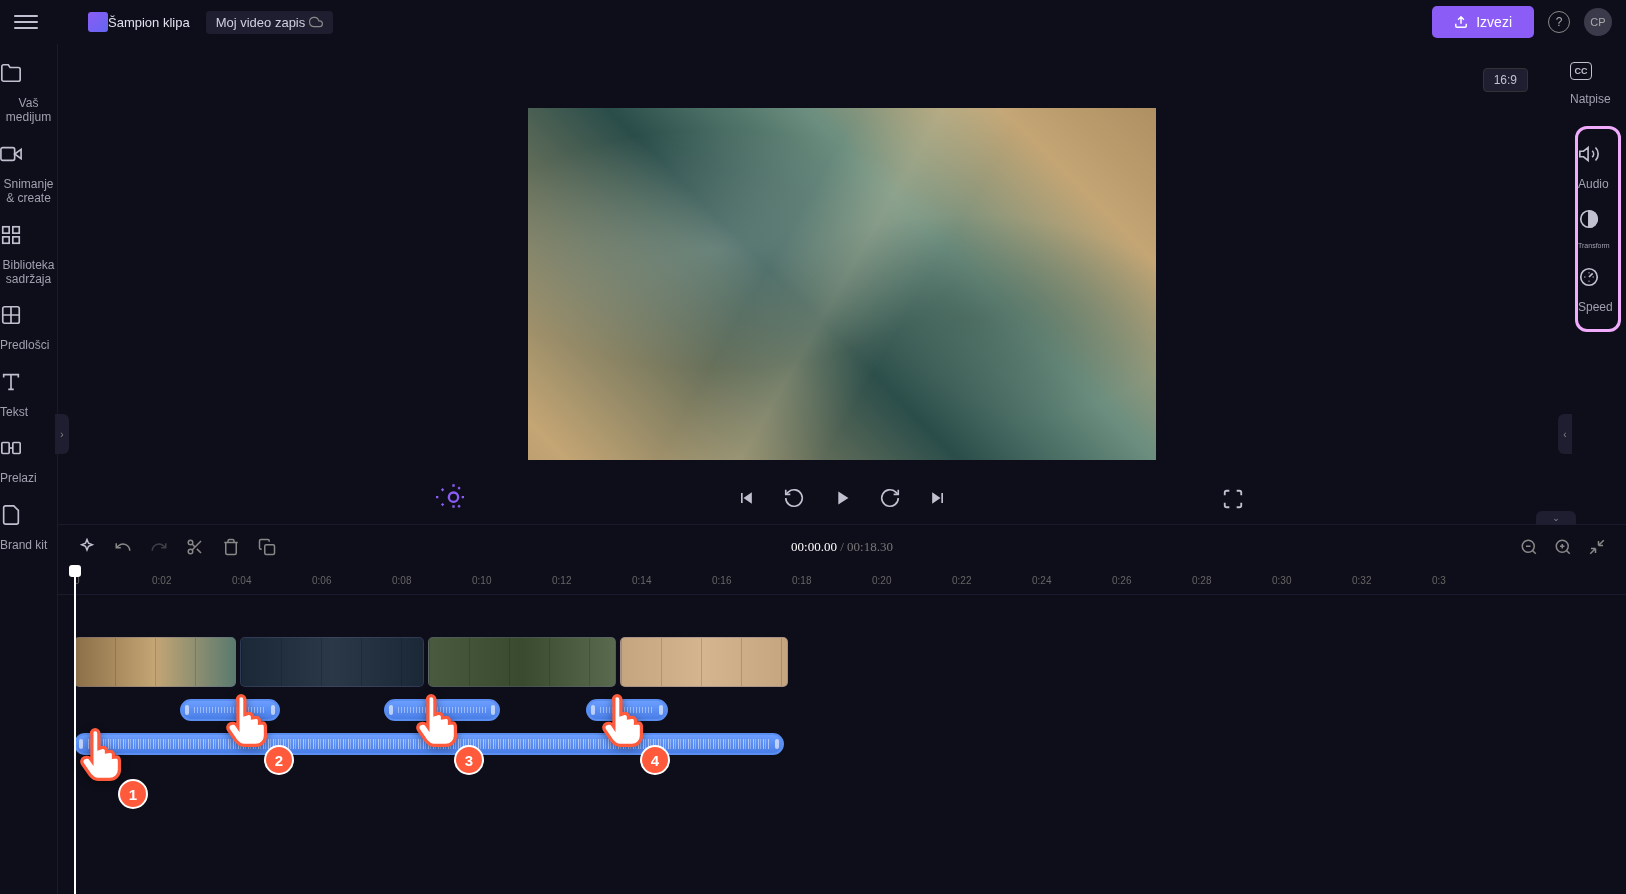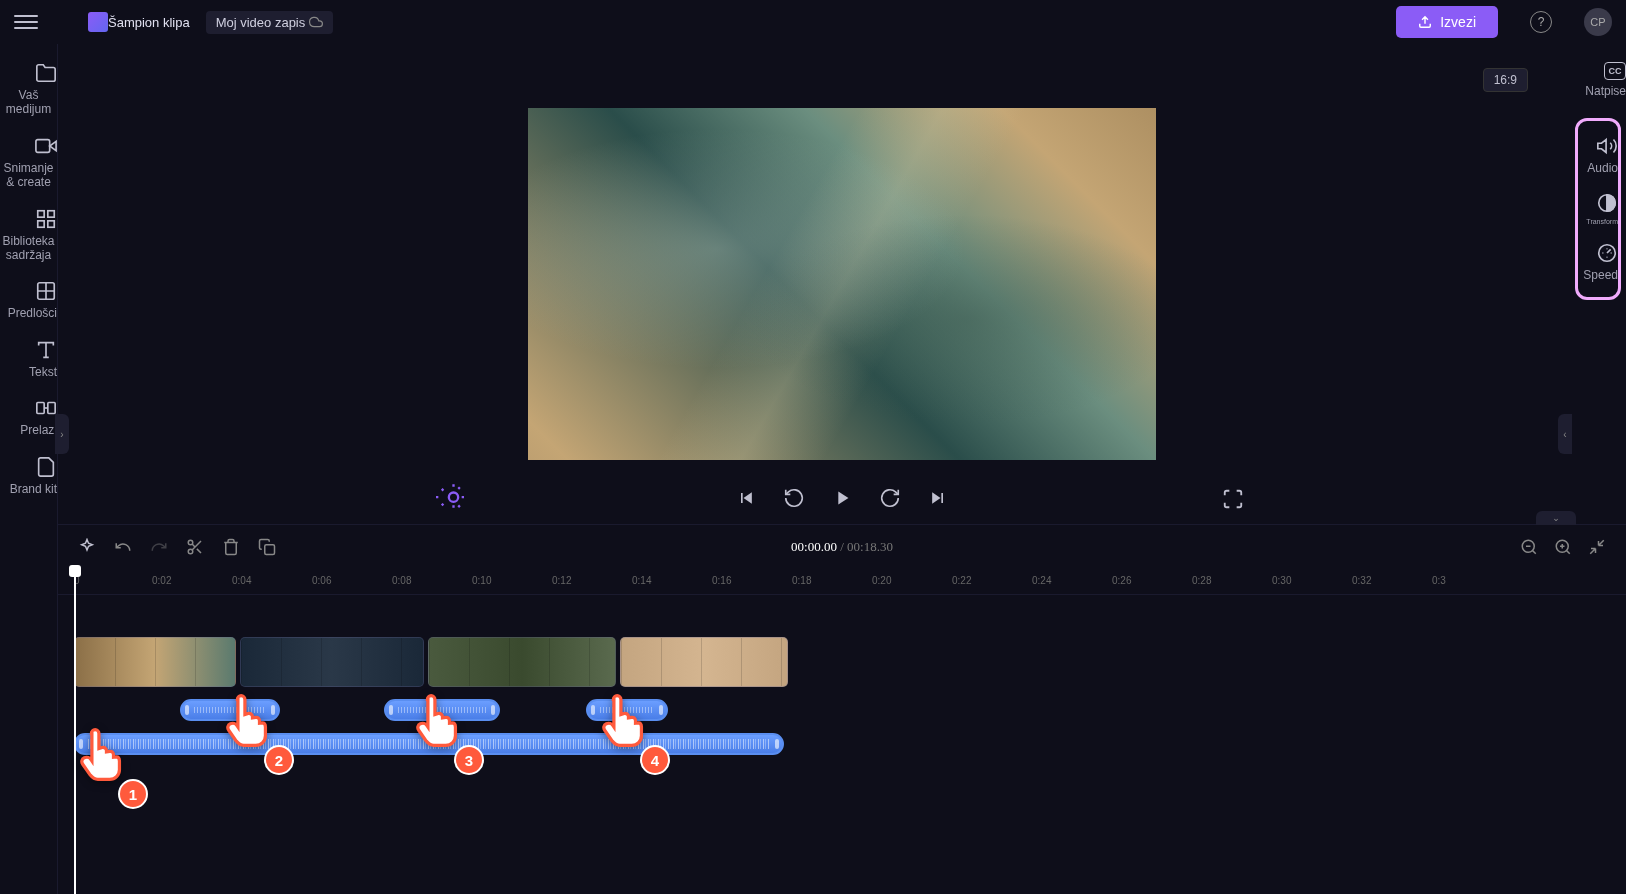--- a/index.html
+++ b/index.html
@@ -20,32 +20,32 @@
   align-items: center;
   padding: 0 14px;
   background: #0e0e1a;
 }
 .hamburger { width: 24px; height: 24px; display:flex; flex-direction:column; justify-content:center; gap:4px; cursor:pointer; }
 .hamburger span { display:block; height:2px; background:#c0c0d0; border-radius:1px; }
 .app-logo { width:20px; height:20px; background:linear-gradient(135deg,#8b5cf6,#6366f1); border-radius:3px; margin-left:50px; }
 .app-name { font-size:13px; color:#e0e0f0; }
 .project-name { margin-left:16px; background:#1e1e30; padding:4px 10px; border-radius:4px; font-size:13px; color:#d0d0e0; display:flex; align-items:center; gap:4px;}
 .cloud-icon { width:14px; height:14px; }
-.topbar-right { margin-left:auto; display:flex; align-items:center; gap:32px; }
+.topbar-right { margin-left:auto; display:flex; align-items:center; gap:14px; }
 .export-btn { background:#8b5cf6; color:#fff; border:none; padding:8px 22px; border-radius:5px; font-size:14px; display:flex; align-items:center; gap:8px; cursor:pointer; font-weight:500;}
 .help-icon { width:22px; height:22px; border:1.5px solid #888; border-radius:50%; display:flex; align-items:center; justify-content:center; font-size:12px; color:#aaa; cursor:pointer;}
 .user-avatar { width:28px; height:28px; border-radius:50%; background:#3a3a4a; display:flex; align-items:center; justify-content:center; font-size:11px; color:#aaa;}
 
 
 .left-sidebar {
   position:absolute; left:0; top:44px; bottom:0; width:58px;
   background:#0e0e1a; border-right:1px solid #1a1a2e;
   display:flex; flex-direction:column; align-items:center; padding-top:12px; gap:6px;
 }
-.nav-item { display:flex; flex-direction:column; align-items:flex-end; gap:4px; padding:6px 0; cursor:pointer; width:100%; }
+.nav-item { display:flex; flex-direction:column; align-items:flex-start; gap:12px; padding:6px 0; cursor:pointer; width:100%; }
 .nav-item .icon { width:22px; height:22px; color:#c0c0d0; display:flex; align-items:center; justify-content:center;}
 .nav-item .label { font-size:12px; color:#a0a0b0; text-align:center; line-height:1.2; }
 .nav-expand { position:absolute; right:-12px; top:370px; width:14px; height:40px; background:#1e1e30; border-radius:0 6px 6px 0; display:flex;align-items:center;justify-content:center; font-size:10px; color:#888; cursor:pointer;}
 
 
 .main { position:absolute; left:58px; right:0; top:44px; bottom:0; display:flex; flex-direction:column; }
 .preview-area { flex:0 0 480px; position:relative; display:flex; align-items:center; justify-content:center; }
 .preview-canvas { width:628px; height:352px; background-image:
   linear-gradient(45deg,#8b7355 0%, #c4a574 20%, #2a4d4a 40%, #6b8e7f 50%, #c4a574 60%, #8b6f47 80%, #5a7a6e 100%);
   background-size: 200% 200%;

